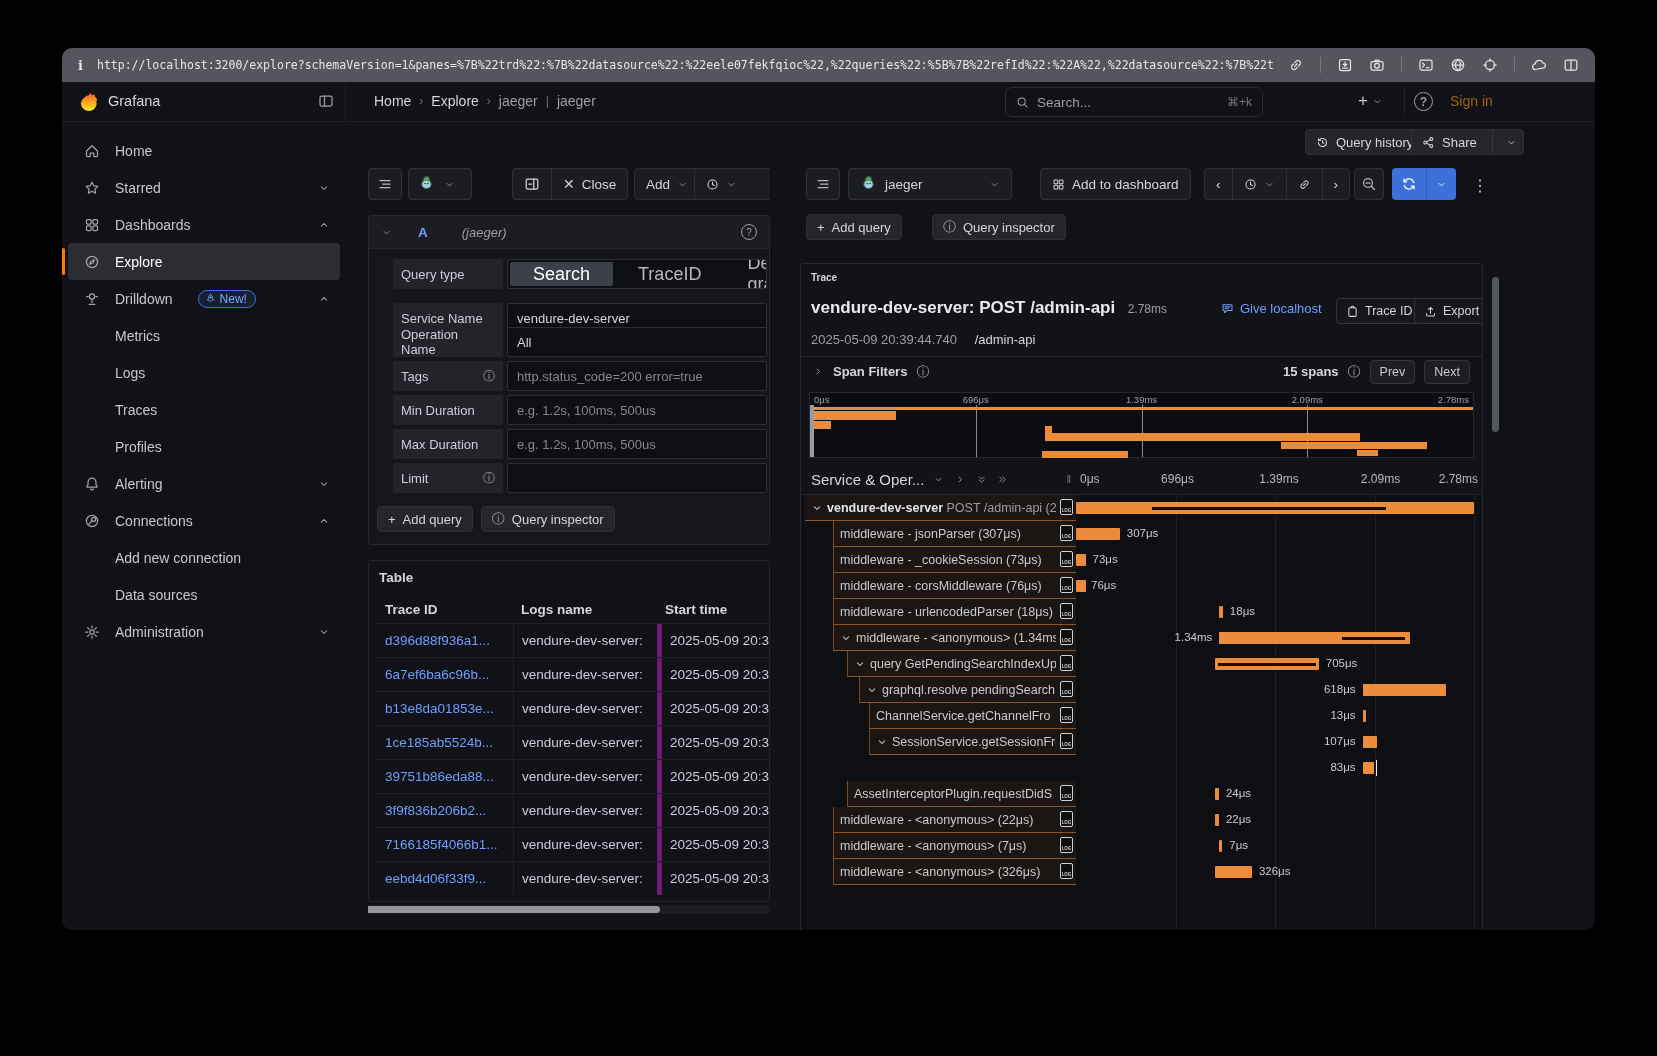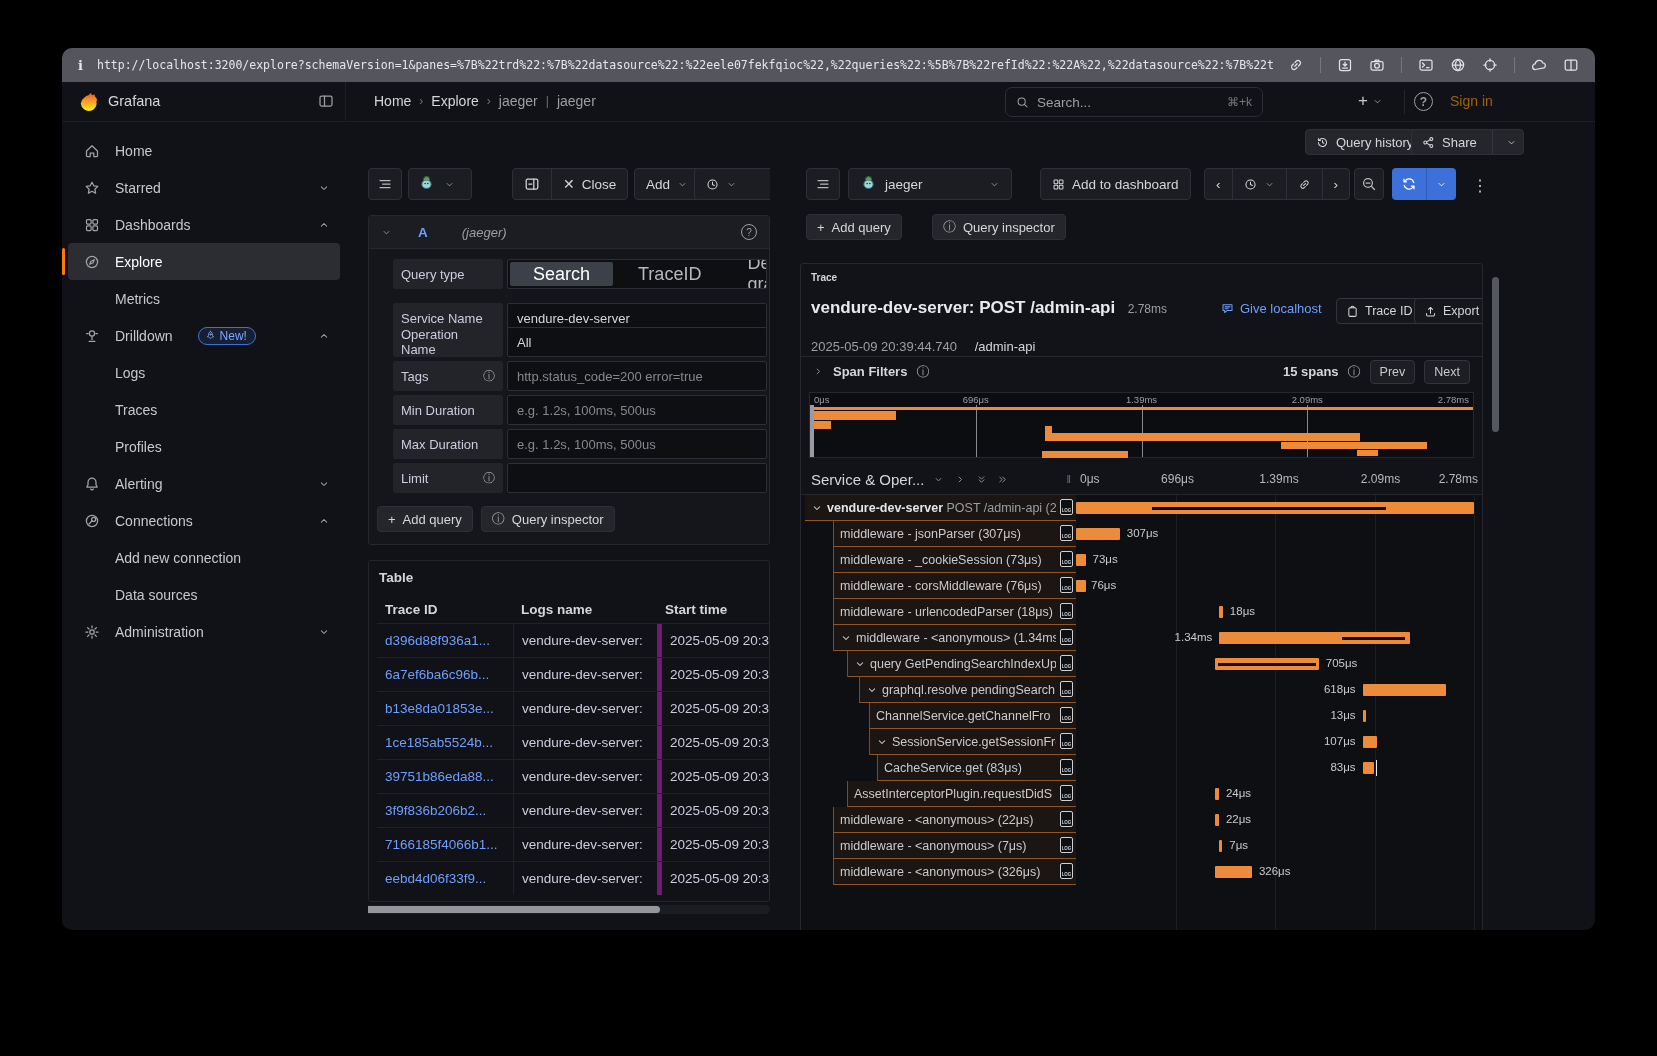--- a/index.html
+++ b/index.html
@@ -101,21 +101,21 @@
   .hscroll-track { position:absolute; left:288px; top:749px; width:420px; height:9px; background:#1c1d21; border-radius:5px; }
   .hscroll-thumb { position:absolute; left:0; top:1px; width:310px; height:7px; background:#95969c; border-radius:4px; }
   .wv-thumb { position:absolute; left:1430px; top:229px; width:7px; height:155px; background:#55575e; border-radius:4px; }
 
   
   .trace-panel { position:absolute; left:10px; top:107px; width:683px; bottom:-20px; border:1px solid #26282e; border-radius:3px; background:#121318; overflow:hidden; }
   .trace-title { padding:8px 10px 2px; font-size:10px; font-weight:bold; color:#d5d6da; }
   .th-row { position:absolute; left:10px; top:34px; right:10px; height:28px; }
   .th-big { font-size:17px; font-weight:bold; color:#e8e9ec; }
   .th-dur { font-size:12px; color:#9d9ea3; margin-left:8px; }
-  .th-sub { position:absolute; left:10px; top:75px; font-size:13px; color:#9d9ea3;text-align:right; }
+  .th-sub { position:absolute; left:10px; top:68px; font-size:13px; color:#9d9ea3;text-align:right; }
   .th-ep { color:#d5d6da; margin-left:14px; }
   .feedback { position:absolute; left:410px; top:3px; display:flex; gap:6px; align-items:center; color:#6e9fff; font-size:13px; }
   .hbtn { position:absolute; top:0; display:flex; align-items:center; gap:6px; height:26px; border:1px solid #33353c; border-radius:4px; background:#16171c; color:#d5d6da; font-size:12.5px; font-weight:500; padding:0 9px; }
   .filters-row { position:absolute; left:0; right:0; top:92px; height:30px; border-top:1px solid #26282e; display:flex; align-items:center; padding:0 12px; gap:9px; color:#d5d6da; }
   .sf-label { font-size:13px; font-weight:bold; }
   .inf-g { color:#9d9ea3; font-size:13px; }
   .spans-count { margin-left:auto; font-size:13px; font-weight:bold; }
   .mini-btn { display:flex; align-items:center; height:24px; padding:0 9px; border:1px solid #33353c; border-radius:4px; background:#1c1e24; color:#c7c8cc; font-size:12.5px; }
 
   .minimap { position:absolute; left:8px; right:8px; top:128px; height:66px; background:#0c0d11; border:1px solid #26282e; }
@@ -325,23 +325,20 @@
         </div>
         <div class="nav-item active">
           <span class="nav-icn ico">
             <svg viewBox="0 0 16 16">
               <circle cx="8" cy="8" r="5.6"></circle>
               <path d="M10.3 5.7 9 8.8 5.7 10.3 7 7.2Z"></path>
             </svg>
           </span>
           <span class="nav-label">Explore</span>
         </div>
-        <div class="nav-item child">
-          <span class="nav-label">Metrics</span>
-        </div>
         <div class="nav-item">
           <span class="nav-icn ico">
             <svg viewBox="0 0 16 16">
               <circle cx="8" cy="5.5" r="2.6"></circle>
               <path d="M8 8.6v3M5.2 13.4h5.6M4.2 5.5H2.6M13.4 5.5h-1.6"></path>
             </svg>
           </span>
           <span class="nav-label">Drilldown</span>
           <span class="new-badge">
             <span class="ico xs" style="color:#7ba7ff;">
@@ -350,20 +347,23 @@
                 <circle cx="8" cy="6.5" r="1"></circle>
               </svg>
             </span>
             <span>New!</span>
           </span>
           <span class="nav-chev ico up">
             <svg viewBox="0 0 16 16" style="fill:none;stroke:currentColor;stroke-width:1.4;stroke-linecap:round;stroke-linejoin:round;width:12px;height:12px;">
               <path d="m4.5 6.5 3.5 3.5 3.5-3.5"></path>
             </svg>
           </span>
+        </div>
+        <div class="nav-item child">
+          <span class="nav-label">Metrics</span>
         </div>
         <div class="nav-item child">
           <span class="nav-label">Logs</span>
         </div>
         <div class="nav-item child">
           <span class="nav-label">Traces</span>
         </div>
         <div class="nav-item child">
           <span class="nav-label">Profiles</span>
         </div>
@@ -961,26 +961,20 @@
                   <span class="ntext">SessionService.getSessionFro</span>
                   <span class="logico">LOG</span>
                 </div>
               </div>
               <div class="sbars">
                 <span class="sbar" style="left: 286.56px; width: 14.328px;"></span>
                 <span class="slab" style="left: 279.56px; transform: translateX(-100%);">107μs</span>
               </div>
             </div>
             <div class="srow">
-              <div class="sname">
-                <div class="nbox" style="left: 76px;">
-                  <span class="ntext">CacheService.get (83μs)</span>
-                  <span class="logico">LOG</span>
-                </div>
-              </div>
               <div class="sbars">
                 <span class="sbar" style="left: 286.56px; width: 11.144px;"></span>
                 <span class="slab" style="left: 279.56px; transform: translateX(-100%);">83μs</span>
                 <span class="scursor" style="left: 299.704px;"></span>
               </div>
             </div>
             <div class="srow">
               <div class="sname">
                 <div class="nbox" style="left: 46px;">
                   <span class="ntext">AssetInterceptorPlugin.requestDidS</span>

